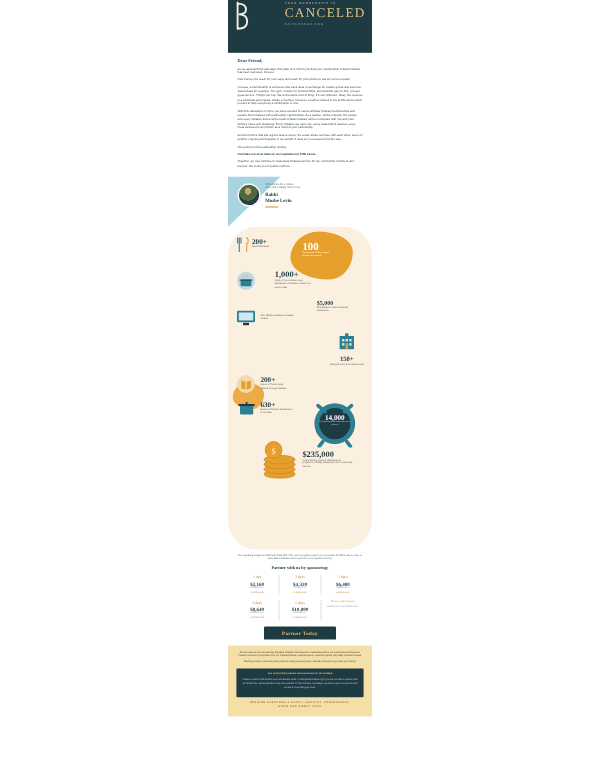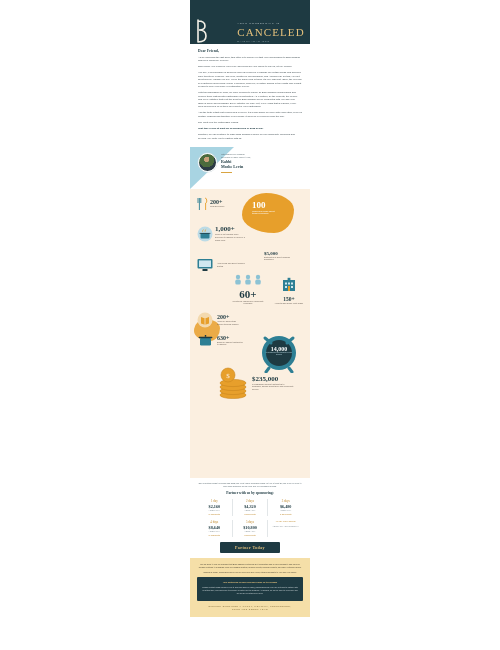--- a/index.html
+++ b/index.html
@@ -8,21 +8,21 @@
     background: #ffffff;
     font-family: "Liberation Sans", sans-serif;
     overflow: hidden;
   }
   .page { width: 500px; height: 650px; background: #fff; position: relative; }
   .email { position: absolute; left: 190px; top: 0; width: 120px; height: 650px; background: #fff; }
 
   
   .hdr {
     background: #1e3a42; color: #e9c77a;
-    height: 44px; display: flex; align-items: flex-end; justify-content: center;
+    height: 44px; display: flex; align-items: flex-start; justify-content: center;
     position: relative;
     gap: 24px;
   }
   .hdr-logo {
     width: 13px; height: 26px; margin-right: 5px; flex: none;
     position: relative;
   }
   .hdr-logo svg { display: block; }
   .hdr-txt { text-align: left; }
   .hdr-kicker {
@@ -73,22 +73,23 @@
   .sig-line1 { font-size: 2.2px; color: #5a6a70; line-height: 3px; }
   .sig-line2 { font-size: 2.2px; color: #5a6a70; line-height: 3px; margin-bottom: 1.5px; }
   .sig-name {
     font-family: "Liberation Serif", serif; font-weight: bold;
     font-size: 4px; color: #1e3a42; line-height: 4.6px;
   }
   .sig-rule { width: 11px; height: .7px; background: #d9a441; margin-top: 2.5px; }
 
   
   .info {
-    background: #fbefe0; position: relative; padding: 6px 5px 20px 5px;
+    background: #fbefe0; position: relative; padding: 6px 5px 0 5px;
     overflow: hidden;
+    border-radius: 24px;
   }
   .blob {
     position: absolute; background: #e79f2b; border-radius: 46% 54% 38% 62% / 55% 42% 58% 45%;
   }
   .ig-row { display: flex; align-items: center; position: relative; margin-bottom: 3px; }
   .ig-icon { flex: none; display: flex; align-items: center; justify-content: center; }
   .ig-num {
     font-family: "Liberation Serif", serif; font-weight: bold; color: #1e3a42;
   }
   .ig-lbl { font-size: 2.1px; line-height: 2.7px; color: #6a6058; }
@@ -208,21 +209,21 @@
 
       <div class="ig-row" style="margin-top:14px;">
         <div class="ig-icon" style="width:20px;">
           <svg width="19" height="17" viewBox="0 0 19 17">
             <circle cx="9" cy="9" r="7.5" fill="#bcdbe6"></circle>
             <rect x="4.5" y="8" width="9" height="5.5" rx="1" fill="#2e7f94"></rect>
             <path d="M3.6 8.4 L14.4 8.4" stroke="#1e3a42" stroke-width=".8"></path>
             <path d="M6.5 6.8 Q6.5 5 7.6 4.6 M9 6.8 Q9 4.6 10.2 4.2" stroke="#e79f2b" stroke-width=".7" fill="none"></path>
           </svg>
         </div>
-        <div style="margin-left:0;">
+        <div style="margin-left:14px;">
           <div class="ig-num" style="font-size:7px;">1,000+</div>
           <div class="ig-lbl" style="width:30px;">Cups of hot chicken soup delivered to families in need of a warm meal</div>
         </div>
       </div>
 
       <div style="position:absolute; left:74px; top:62px; width:36px; text-align:left;">
         <div class="ig-num" style="font-size:5px;">$5,000</div>
         <div class="ig-lbl" style="width:30px;">Distributed in direct financial assistance</div>
       </div>
 
@@ -230,34 +231,20 @@
         <div class="ig-icon" style="width:20px;">
           <svg width="18" height="14" viewBox="0 0 18 14">
             <rect x="1.5" y="1" width="15" height="9.5" rx="1" fill="#2e7f94"></rect>
             <rect x="3" y="2.4" width="12" height="6.6" fill="#cfe7ef"></rect>
             <rect x="6.5" y="11" width="5" height="2" fill="#1e3a42"></rect>
           </svg>
         </div>
         <div class="ig-lbl" style="margin-left:2px; width:28px;">Also Media and Event classes hosted</div>
       </div>
 
-      <div style="position:absolute; left:38px; top:82px; width:40px; text-align:center;">
-        <svg width="30" height="11" viewBox="0 0 30 11">
-          <g fill="#8cc2d4">
-            <circle cx="5" cy="3" r="2.2"></circle>
-              <rect x="2.3" y="5.6" width="5.4" height="5" rx="1.6"></rect>
-            <circle cx="15" cy="3" r="2.2"></circle>
-              <rect x="12.3" y="5.6" width="5.4" height="5" rx="1.6"></rect>
-            <circle cx="25" cy="3" r="2.2"></circle>
-              <rect x="22.3" y="5.6" width="5.4" height="5" rx="1.6"></rect>
-          </g>
-        </svg>
-        <div class="ig-num" style="font-size:11px; line-height:11px;">60+</div>
-        <div class="ig-lbl">Volunteers engaged in community programs</div>
-      </div>
 
       <div style="position:absolute; left:84px; top:88px; width:30px; text-align:center;">
         <svg width="16" height="15" viewBox="0 0 16 15">
           <rect x="2" y="3" width="12" height="11" fill="#2e7f94"></rect>
           <rect x="6.6" y="0.8" width="2.8" height="3" fill="#2e7f94"></rect>
           <g fill="#cfe7ef">
             <rect x="4" y="5.5" width="2" height="2"></rect>
               <rect x="7" y="5.5" width="2" height="2"></rect>
             <rect x="10" y="5.5" width="2" height="2"></rect>
               <rect x="4" y="9" width="2" height="2"></rect>

